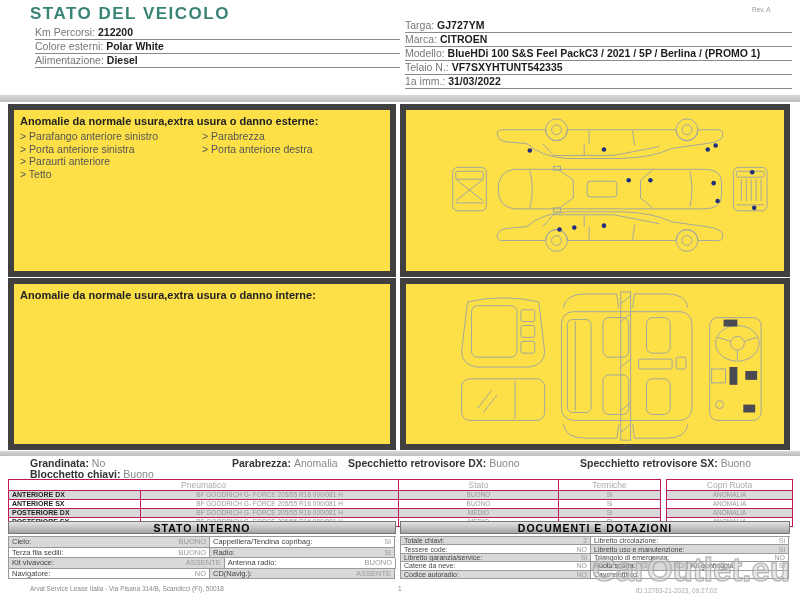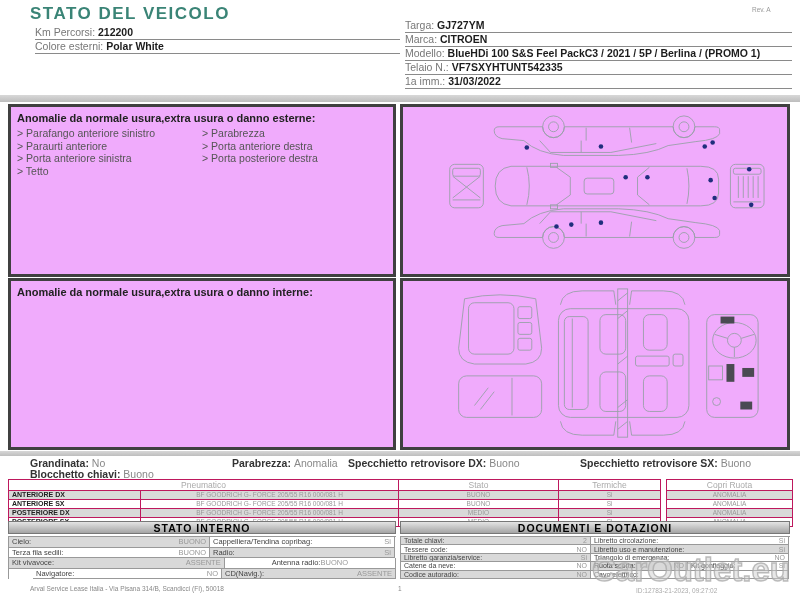--- a/index.html
+++ b/index.html
@@ -12,21 +12,21 @@
 
   #hdr-left{left:35px;top:26px;width:365px}
   #hdr-right{left:405px;top:19px;width:387px}
   .hdr-row{border-bottom:1px solid #8a8a8a;padding:1px 0 1px;font-size:10.5px;color:#777;line-height:11px}
   .hdr-row .val{font-weight:bold;color:#1c1c1c}
 
   .bar{left:0;width:800px;background:linear-gradient(180deg,#d8d8d8,#bdbdbd)}
   #bar1{top:95px;height:7px}
   #bar2{top:451px;height:5px}
 
-  .panel{border:3px solid #404040;background:#f0abfc}
+  .panel{border:6px solid #404040;background:#fde047}
   #ext-panel{left:8px;top:104px;width:388px;height:173px}
   #diag-ext{left:400px;top:104px;width:390px;height:173px}
   #int-panel{left:8px;top:278px;width:388px;height:172px}
   #diag-int{left:400px;top:278px;width:390px;height:172px}
   .panel-title{font-size:11px;font-weight:bold;color:#222;padding:5px 6px 3px}
   .anom-cols{display:flex;padding:0 6px}
   .anom-col{width:50%;font-size:10.5px;color:#555;line-height:12.5px}
 
   .sum-item{position:absolute;font-size:10.5px;color:#888;white-space:nowrap}
   .sum-item .lbl{font-weight:bold;color:#333}
@@ -70,44 +70,44 @@
 </style>
 </head>
 <body>
 
 <div class="abs page-title" style="color: rgb(58, 132, 118);">STATO DEL VEICOLO</div>
 <div class="abs rev">Rev. A</div>
 
 <div class="abs" id="hdr-left">
     <div class="hdr-row"><span class="lbl">Km Percorsi: </span><span class="val">212200</span></div>
     <div class="hdr-row"><span class="lbl">Colore esterni: </span><span class="val">Polar White</span></div>
+    <div class="hdr-row"><span class="lbl">Alimentazione: </span><span class="val">Diesel</span></div>
   </div>
 <div class="abs" id="hdr-right">
     <div class="hdr-row"><span class="lbl">Targa: </span><span class="val">GJ727YM</span></div>
     <div class="hdr-row"><span class="lbl">Marca: </span><span class="val">CITROEN</span></div>
     <div class="hdr-row"><span class="lbl">Modello: </span><span class="val">BlueHDi 100 S&amp;S Feel PackC3 / 2021 / 5P / Berlina / (PROMO 1)</span></div>
     <div class="hdr-row"><span class="lbl">Telaio N.: </span><span class="val">VF7SXYHTUNT542335</span></div>
     <div class="hdr-row"><span class="lbl">1a imm.: </span><span class="val">31/03/2022</span></div>
   </div>
 
 <div class="abs bar" id="bar1"></div>
 
 <div class="abs panel" id="ext-panel">
   <div class="panel-title">Anomalie da normale usura,extra usura o danno esterne:</div>
   <div class="anom-cols">
     <div class="anom-col" id="ext-col1">
         <div class="anom-item">&gt; Parafango anteriore sinistro</div>
+        <div class="anom-item">&gt; Porta anteriore sinistra</div>
         <div class="anom-item">&gt; Paraurti anteriore</div>
-        <div class="anom-item">&gt; Porta anteriore sinistra</div>
         <div class="anom-item">&gt; Tetto</div>
       </div>
     <div class="anom-col" id="ext-col2">
         <div class="anom-item">&gt; Parabrezza</div>
         <div class="anom-item">&gt; Porta anteriore destra</div>
-        <div class="anom-item">&gt; Porta posteriore destra</div>
       </div>
   </div>
 </div>
 
 <div class="abs panel" id="diag-ext">
   <svg width="388" height="171" viewBox="0 0 390 173">
     <defs>
       <g id="side-car" class="ln">
         <path d="M4,32 Q4,26 12,24 L34,22 Q48,9 74,7 L130,7 Q162,8 180,17 L208,21 Q230,23 232,29 L232,33 Q232,36 227,36 L207,36 A11,11 0 1 0 185,36 L75,36 A11,11 0 1 0 53,36 L9,36 Q4,36 4,32 Z"></path>
         <circle cx="64" cy="36" r="11"></circle>
@@ -307,27 +307,27 @@
       <div class="kv-cell shade" style="width: 185px;">
         <span class="lbl">Radio:</span>
         <span class="val">Si</span>
       </div>
     </div>
     <div class="kv-row">
       <div class="kv-cell shade" style="width: 233px;">
         <span class="lbl">Kit vivavoce:</span>
         <span class="val">ASSENTE</span>
       </div>
-      <div class="kv-cell" style="width: 185px; justify-content: center;">
+      <div class="kv-cell" style="width: 185px;">
         <span class="lbl">Antenna radio:</span>
         <span class="val">BUONO</span>
       </div>
     </div>
     <div class="kv-row">
-      <div class="kv-cell" style="width: 201px; margin-left: 24px;">
+      <div class="kv-cell" style="width: 201px;">
         <span class="lbl">Navigatore:</span>
         <span class="val">NO</span>
       </div>
       <div class="kv-cell shade" style="width: 185px;">
         <span class="lbl">CD(Navig.):</span>
         <span class="val">ASSENTE</span>
       </div>
     </div>
   </div>
 <div class="kv-table" id="dd-table">

